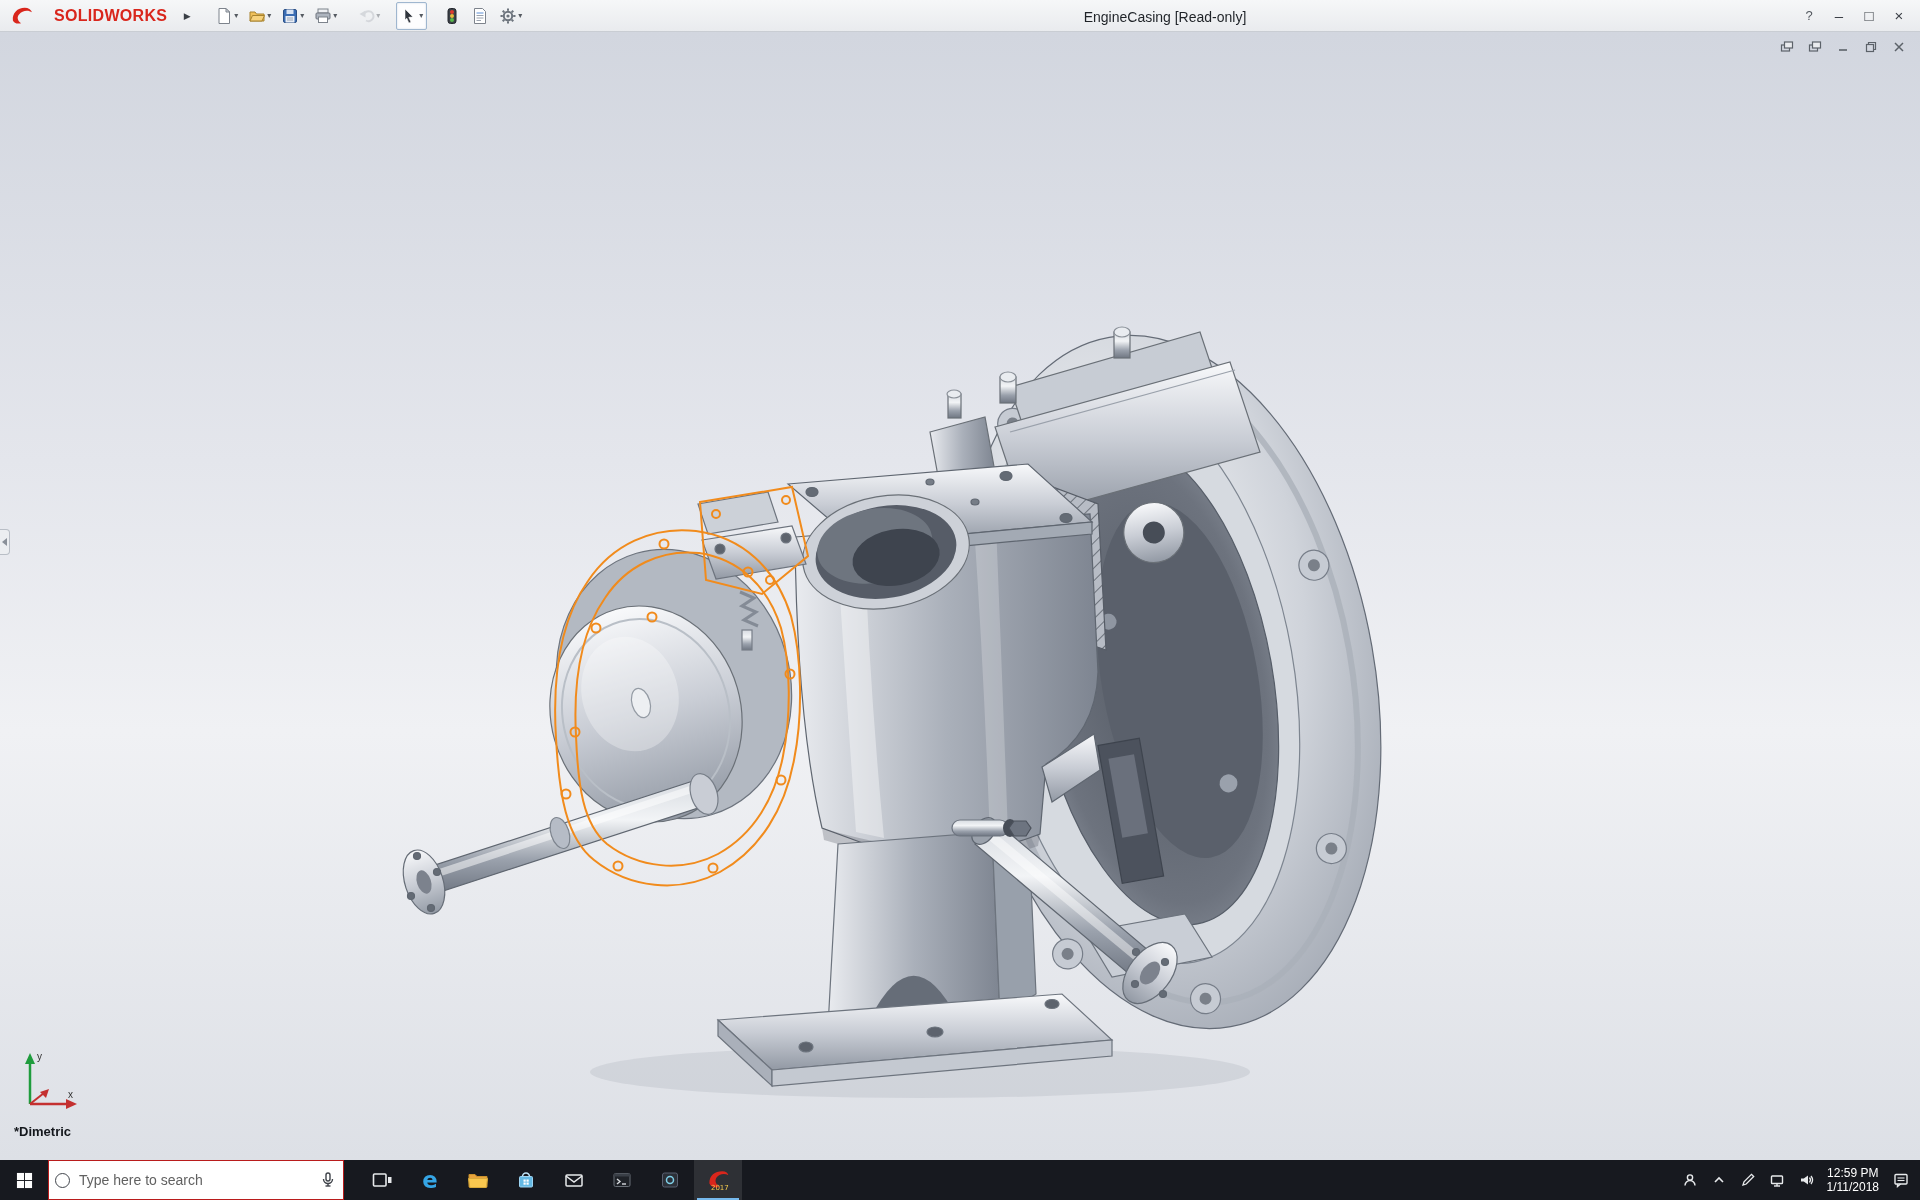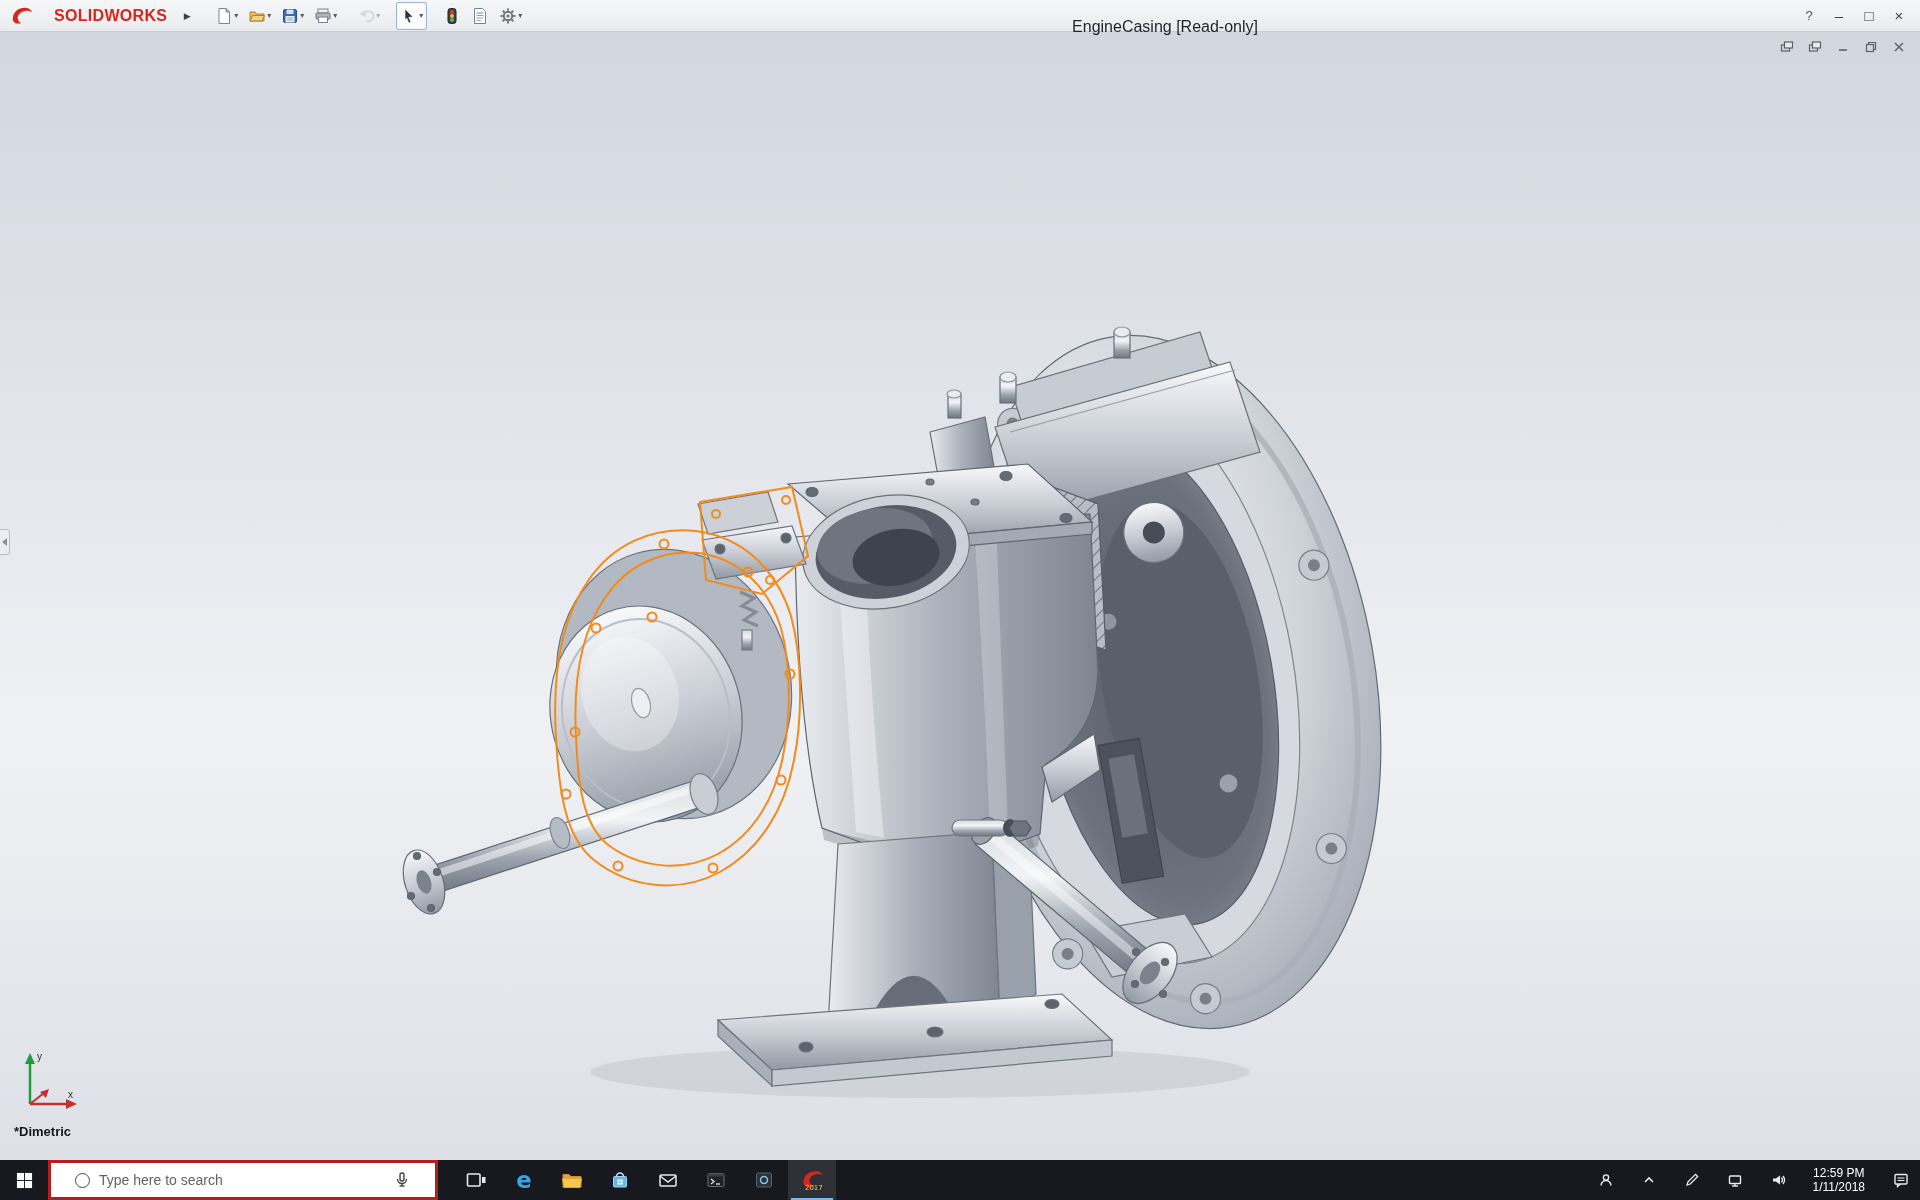--- a/index.html
+++ b/index.html
@@ -9,47 +9,47 @@
 .titlebar{position:absolute;top:0;left:0;width:1920px;height:32px;background:linear-gradient(#f6f7f8,#e9ebee);border-bottom:1px solid #c9cdd3;display:flex;align-items:center;padding-left:10px;z-index:5}
 .brand{display:flex;align-items:center;gap:20px}
 .brand-text{color:#d9261c;font-weight:bold;font-size:16px;letter-spacing:.3px}
 .menu-expand{margin-left:12px;font-size:9px;color:#3a3f46;width:16px;text-align:center}
 .toolbar{display:flex;align-items:center;margin-left:16px;gap:2px}
 .tb-btn{height:28px;display:flex;align-items:center;padding:0 3px;border-radius:2px;border:1px solid transparent}
 .tb-btn .caret{font-size:8px;color:#555a61;margin-left:1px}
 .tb-btn.disabled{opacity:.45}
 .tb-btn.pressed{border:1px solid #9fb6cf;background:#fdfdfe;box-shadow:inset 0 0 2px #cdd8e4}
 .tb-sep{width:8px}
-.doc-title{position:absolute;left:1165px;top:11px;height:32px;line-height:32px;transform:translateX(-50%);font-size:16px;color:#1f2328;white-space:nowrap}
+.doc-title{position:absolute;left:1165px;top:1px;height:32px;line-height:32px;transform:translateX(-50%);font-size:14px;color:#1f2328;white-space:nowrap}
 .win-controls{margin-left:auto;display:flex;align-items:center;height:100%;padding-right:6px}
 .wc{width:30px;height:100%;display:flex;align-items:center;justify-content:center;font-size:15px;color:#3c4047}
 .wc.help{font-size:13px;color:#53585f}
 
 
 .viewport{position:absolute;top:32px;left:0;width:1920px;height:1128px;background:linear-gradient(180deg,#d2d6df 0%,#e4e6ec 38%,#f0f1f4 62%,#dde0e6 100%)}
 svg.model{position:absolute;left:0;top:0;width:100%;height:100%}
 .doc-controls{position:absolute;top:8px;right:12px;display:flex;gap:10px;align-items:center}
 .dc{width:18px;height:14px;display:flex;align-items:center;justify-content:center}
 .collapse-tab{position:absolute;left:0;top:497px;width:10px;height:26px;background:#eceef1;border:1px solid #b9bec6;border-left:none;border-radius:0 4px 4px 0;display:flex;align-items:center;justify-content:center}
 .collapse-tab::after{content:"";border-top:4px solid transparent;border-bottom:4px solid transparent;border-right:5px solid #8a9099}
 .triad{position:absolute;left:16px;bottom:42px}
 .orientation{position:absolute;left:14px;bottom:21px;font-size:13px;font-weight:bold;color:#14171c}
 
 
 .taskbar{position:absolute;left:0;bottom:0;width:1920px;height:40px;background:#17191f;display:flex;align-items:stretch;z-index:6}
 .tb-start{width:48px;display:flex;align-items:center;justify-content:center}
-.searchbox{width:390px;background:#fff;border:3px solid #b91c1c;display:flex;align-items:center;gap:9px;padding:0 24px}
+.searchbox{width:296px;background:#fff;border:1px solid #b91c1c;display:flex;align-items:center;gap:9px;padding:0 6px}
 .search-ring{width:15px;height:15px;border:1.8px solid #42464d;border-radius:50%;flex:none}
 .searchbox input{flex:1;border:none;outline:none;font-size:14px;color:#333;font-family:inherit;background:transparent;min-width:0}
 .searchbox input::placeholder{color:#616161}
 .tb-apps{display:flex;margin-left:14px}
 .tb-app{width:48px;display:flex;align-items:center;justify-content:center;position:relative}
 .tb-app.active{background:rgba(255,255,255,.10)}
 .tb-app.active::after{content:"";position:absolute;left:3px;right:3px;bottom:0;height:2px;background:#76b9ed}
-.tray{margin-left:auto;display:flex;align-items:center;gap:27px;padding-right:10px}
+.tray{margin-left:auto;display:flex;align-items:center;gap:13px;padding-right:10px}
 .tray-ic{display:flex;align-items:center;justify-content:center}
 .clock{color:#fff;font-size:12px;line-height:14px;text-align:center;white-space:nowrap}
 </style>
 </head>
 <body>
 
 <div class="titlebar">
   <div class="brand">
     <svg width="24" height="20" viewBox="0 0 26 22">
       <path d="M3 16 C2 8 8 2 16 2 C20 2 23 4 24 7 C20 4 13 5 10 9 C7 12 8 16 12 19 C8 20 4 19 3 16 Z" fill="#d9261c"></path>

